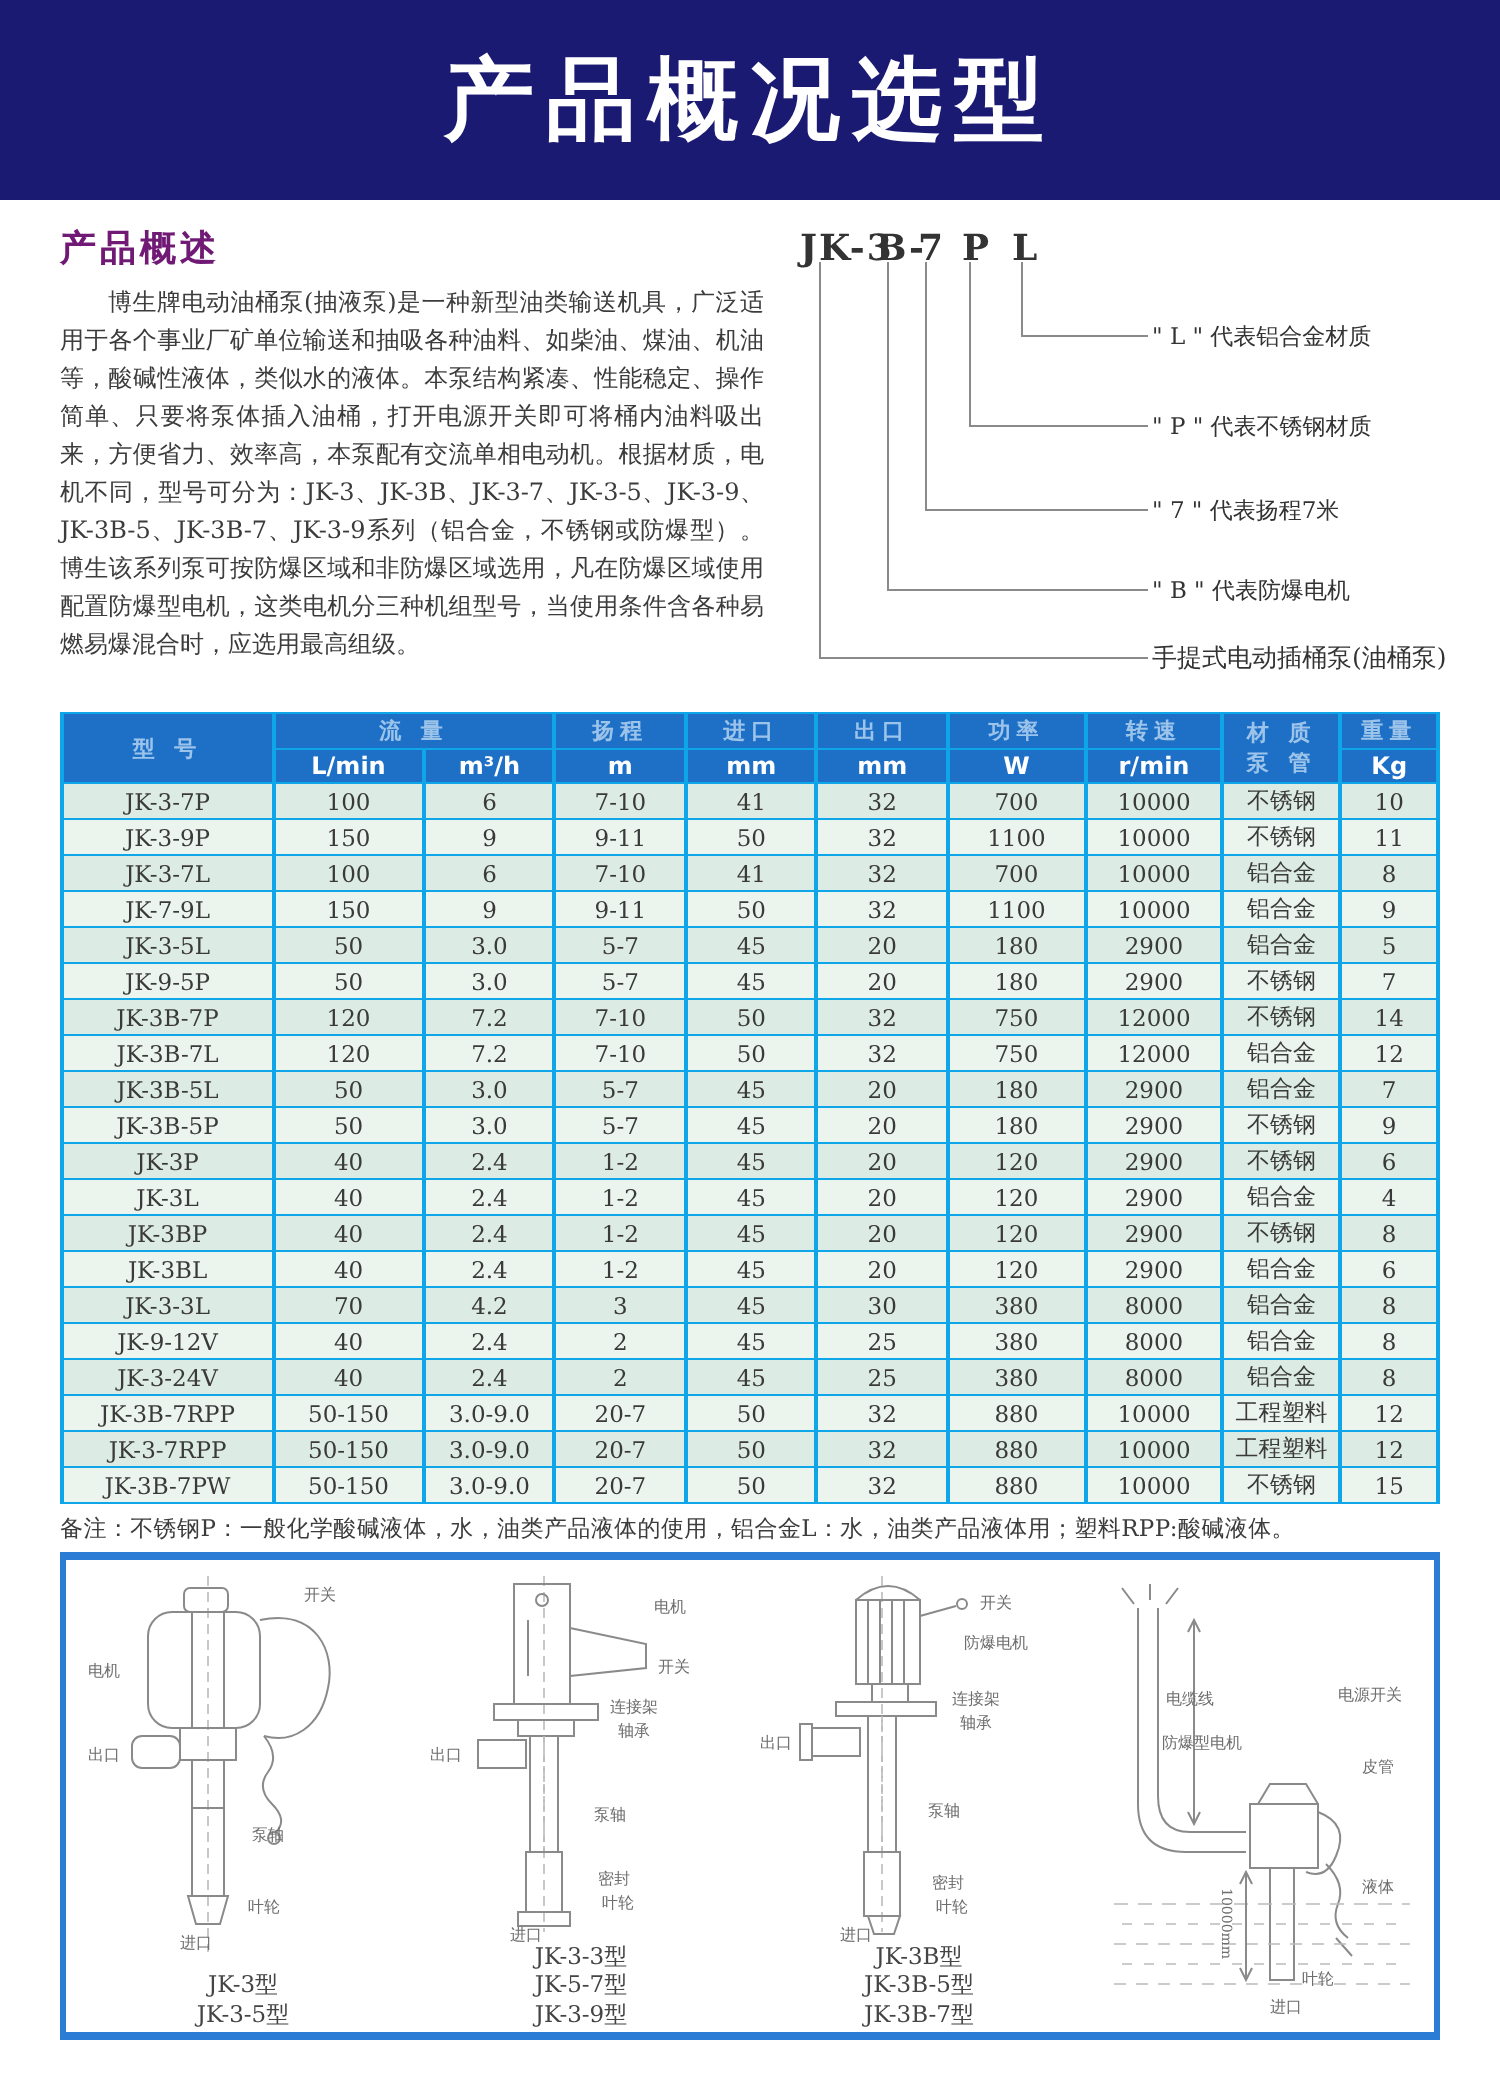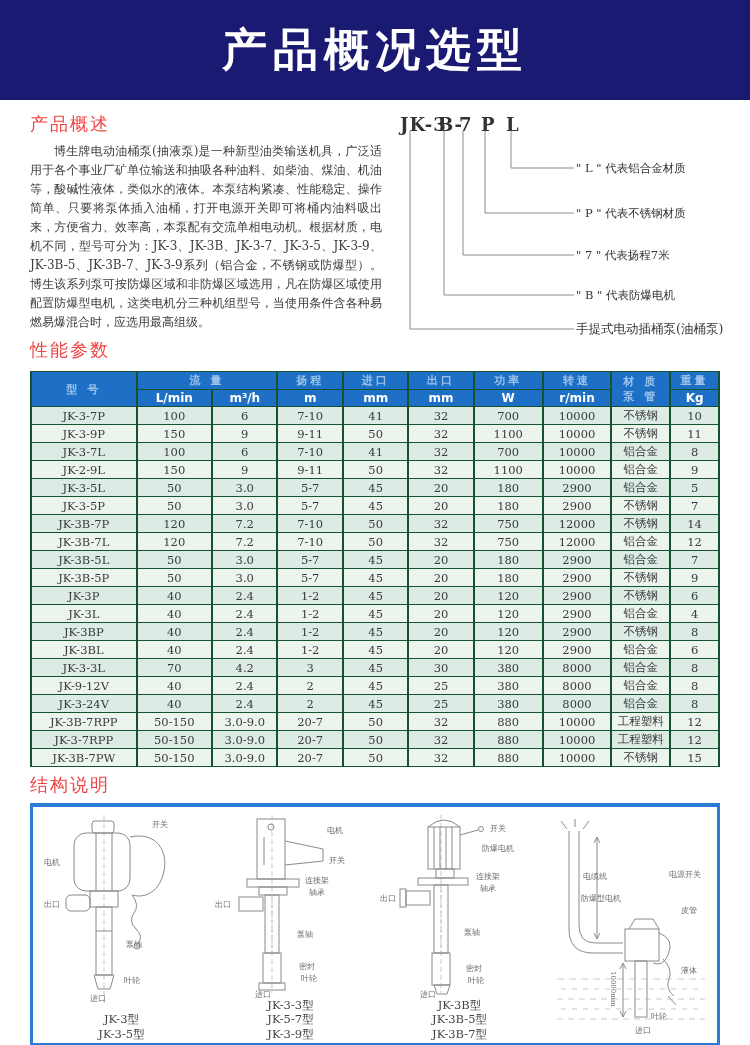--- a/index.html
+++ b/index.html
@@ -7,37 +7,37 @@
   body { font-family:"DejaVu Serif","Liberation Serif",serif; width:750px; height:1045px; overflow:hidden; }
   .page { width:750px; height:857px; background:#ffffff; position:relative; }
 
   
   .banner { height:100px; background:#1a1a73; display:flex; align-items:center; justify-content:center; }
   .banner h1 { color:#ffffff; font-family:"DejaVu Sans","Liberation Sans",sans-serif;
                font-size:45px; font-weight:bold; letter-spacing:6px; }
 
   .content { padding:10px 30px 0 30px; }
 
-  h2.sec { font-family:"DejaVu Sans","Liberation Sans",sans-serif; font-size:18px; font-weight:normal;
-           color:#ef4444; letter-spacing:2px; margin:2px 0 6px 0; }
+  h2.sec { font-family:"DejaVu Sans","Liberation Sans",sans-serif; font-size:18px; font-weight:bold;
+           color:#701a75; letter-spacing:2px; margin:2px 0 6px 0; }
 
   
   .top-section { display:flex; gap:16px; height:226px; }
   .overview { width:352px; }
   .overview p { font-size:12px; line-height:1.58; color:#3c3c3c; text-align:justify; text-indent:2em; }
 
   .model-meaning { flex:1; position:relative; }
   .mm-diagram { position:relative; height:228px; margin-top:4px; }
   .mm-code { position:absolute; top:0; font-weight:bold; font-size:18px; color:#333; letter-spacing:1px; }
   .mm-legend { position:absolute; left:178px; font-size:11.5px; color:#333; white-space:nowrap; }
   .mm-lines { position:absolute; left:0; top:0; }
 
   
-  table.perf { width:100%; border-collapse:separate; border-spacing:2px 1px; background:#14532d;
-               margin-top:9px; table-layout:fixed; }
+  table.perf { width:100%; border-collapse:separate; border-spacing:2px 1px; background:#0ea5e9;
+               margin-top:20px; table-layout:fixed; }
   table.perf th { background:#1e70c6; font-family:"DejaVu Sans","Liberation Sans",sans-serif;
                   text-align:center; vertical-align:middle; padding:1px 0; }
   .h-faint { color:#9cc3ea; font-size:11px; font-weight:bold; letter-spacing:3px; }
   .h-unit  { color:#ffffff; font-size:12px; font-weight:bold; letter-spacing:0; }
   table.perf td { text-align:center; font-size:11.5px; color:#3a3a3a; padding:1px 0; height:15px; }
   table.perf tbody tr:nth-child(odd)  td { background:#dcebe3; }
   table.perf tbody tr:nth-child(even) td { background:#ecf4ee; }
 
   .note { font-size:11.5px; color:#3c3c3c; margin-top:5px; letter-spacing:0.2px; }
 
@@ -88,21 +88,20 @@
           <span class="mm-code" style="left:108px">L</span>
           <span class="mm-legend" style="top:47px">" L " 代表铝合金材质</span>
           <span class="mm-legend" style="top:92px">" P " 代表不锈钢材质</span>
           <span class="mm-legend" style="top:134px">" 7 " 代表扬程7米</span>
           <span class="mm-legend" style="top:174px">" B " 代表防爆电机</span>
           <span class="mm-legend" style="top:207px; font-size:12.5px">手提式电动插桶泵(油桶泵)</span>
         </div>
       </div>
     </div>
 
-    <h2 class="sec">性能参数</h2>
     <table class="perf">
       <colgroup>
         <col style="width:15.5%">
           <col style="width:11%">
           <col style="width:9.5%">
           <col style="width:9.5%">
         <col style="width:9.5%">
           <col style="width:9.5%">
           <col style="width:10%">
           <col style="width:10%">
@@ -166,21 +165,21 @@
             <td>6</td>
             <td>7-10</td>
             <td>41</td>
             <td>32</td>
             <td>700</td>
             <td>10000</td>
             <td>铝合金</td>
             <td>8</td>
           </tr>
           <tr>
-            <td>JK-2-9L</td>
+            <td>JK-7-9L</td>
             <td>150</td>
             <td>9</td>
             <td>9-11</td>
             <td>50</td>
             <td>32</td>
             <td>1100</td>
             <td>10000</td>
             <td>铝合金</td>
             <td>9</td>
           </tr>
@@ -190,21 +189,21 @@
             <td>3.0</td>
             <td>5-7</td>
             <td>45</td>
             <td>20</td>
             <td>180</td>
             <td>2900</td>
             <td>铝合金</td>
             <td>5</td>
           </tr>
           <tr>
-            <td>JK-3-5P</td>
+            <td>JK-9-5P</td>
             <td>50</td>
             <td>3.0</td>
             <td>5-7</td>
             <td>45</td>
             <td>20</td>
             <td>180</td>
             <td>2900</td>
             <td>不锈钢</td>
             <td>7</td>
           </tr>
@@ -371,22 +370,22 @@
             <td>20-7</td>
             <td>50</td>
             <td>32</td>
             <td>880</td>
             <td>10000</td>
             <td>不锈钢</td>
             <td>15</td>
           </tr>
         </tbody>
     </table>
-
-    <h2 class="sec" style="margin-top:6px">结构说明</h2>
+    <div class="note">备注：不锈钢P：一般化学酸碱液体，水，油类产品液体的使用，铝合金L：水，油类产品液体用；塑料RPP:酸碱液体。</div>
+
     <div class="structure-box">
 
       <div class="diagram">
         <svg width="163" height="196" viewBox="0 0 163 196">
           <line class="lnt" x1="64" y1="2" x2="64" y2="190" stroke-dasharray="5 3"></line>
           <rect class="ln" x="52" y="8" width="22" height="12" rx="3"></rect>
           <rect class="ln" x="34" y="20" width="56" height="58" rx="12"></rect>
           <line class="ln" x1="56" y1="20" x2="56" y2="78"></line>
           <line class="ln" x1="72" y1="20" x2="72" y2="78"></line>
           <path class="ln" d="M90 24 C118 18 128 40 124 58 C120 78 106 86 92 82"></path>

